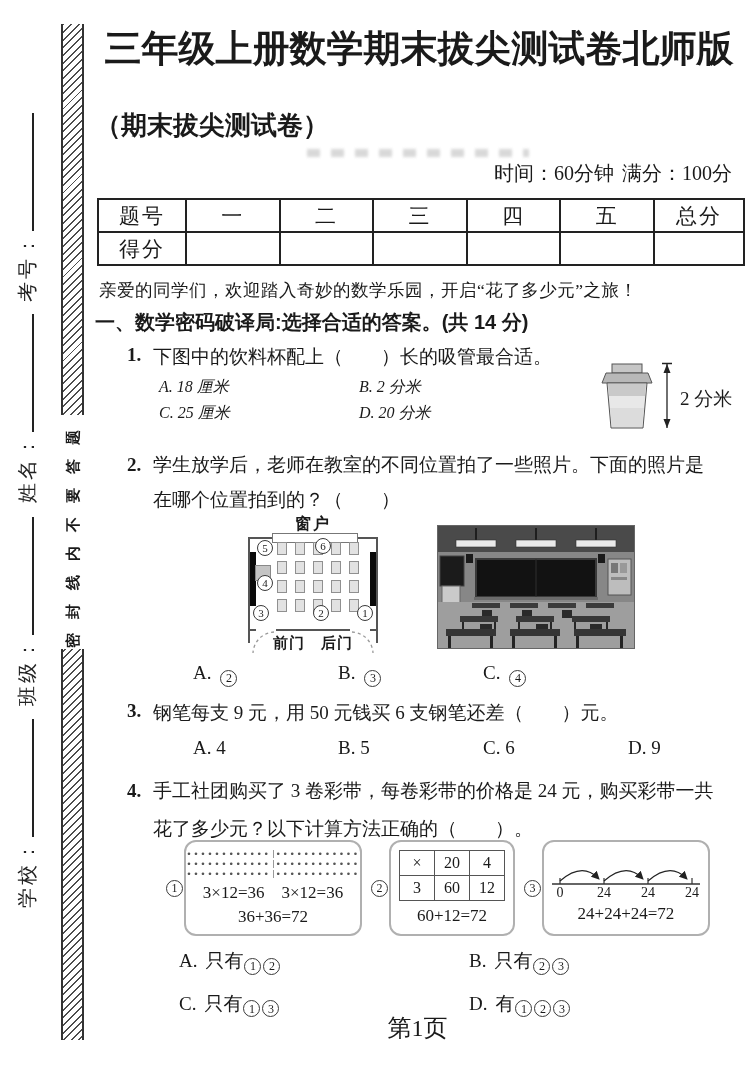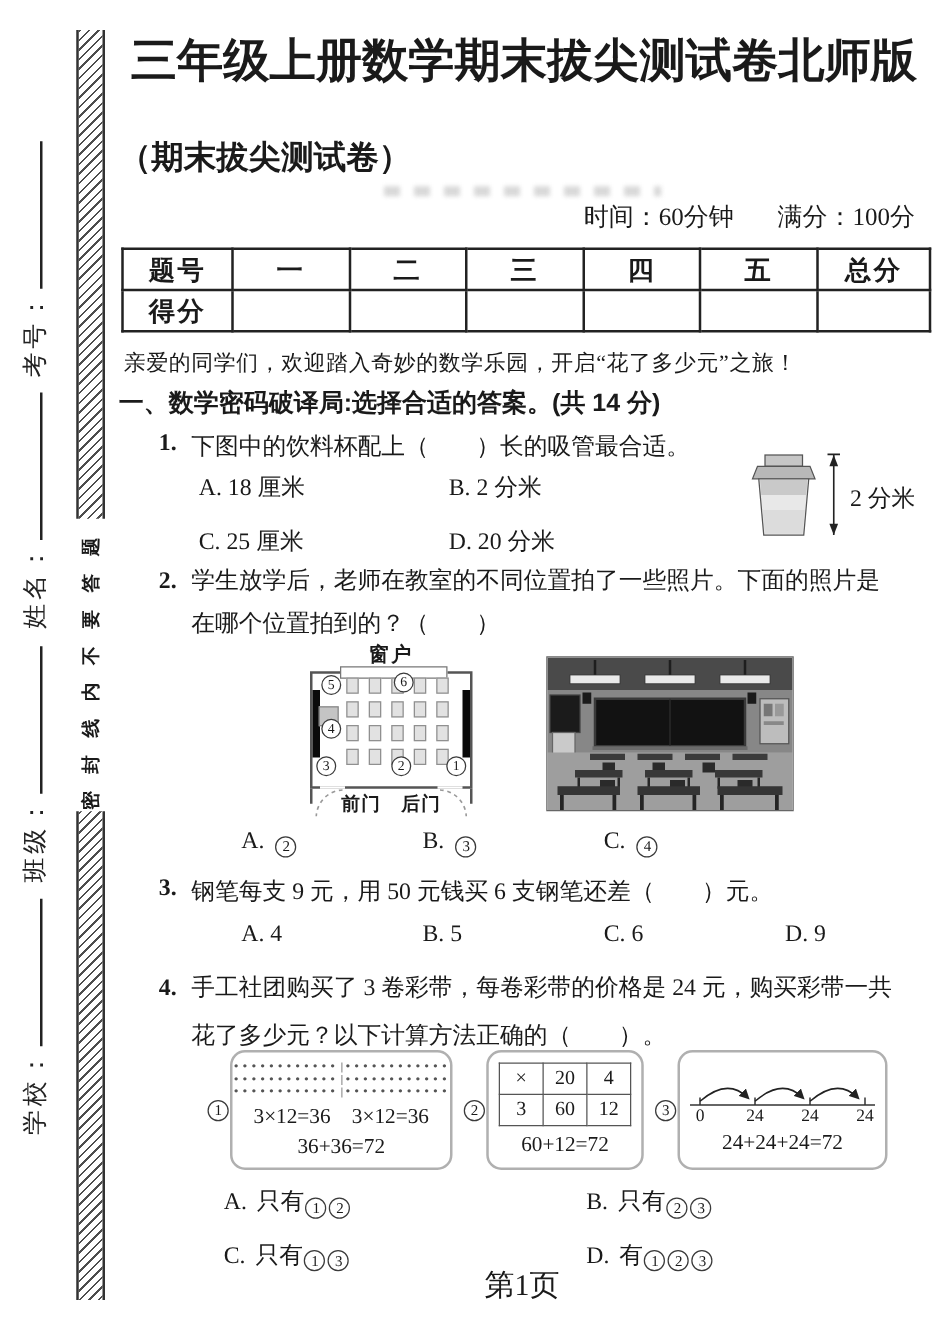--- a/index.html
+++ b/index.html
@@ -20,33 +20,33 @@
   .main{position:absolute;left:95px;top:0;width:645px;height:1066px;}
   .blk{position:absolute;}
   .title{top:24px;left:0;width:648px;text-align:center;font-family:"Liberation Sans",sans-serif;
          font-weight:700;font-size:37px;white-space:nowrap;}
   .subtitle{top:96px;left:0;width:645px;text-align:left;font-family:"Liberation Sans",sans-serif;
             font-weight:700;font-size:26px;margin-top:12px;}
   .wmark{top:149px;left:212px;width:222px;height:8px;
          background:repeating-linear-gradient(90deg,#cfcfcf 0 13px,transparent 13px 24px);
          filter:blur(1.6px);opacity:.8;}
   .timeline{top:160px;right:8px;font-size:20px;}
-  .timeline .gap{margin-left:35px;text-align:right;}
+  .timeline .gap{margin-left:8px;text-align:right;}
 
   .scoretable{top:198px;left:2px;}
-  table.score{border-collapse:collapse;table-layout:fixed;width:648px;font-weight:bold;}
+  table.score{border-collapse:collapse;table-layout:fixed;width:648px;}
   table.score td{border:2px solid #222;height:31px;text-align:center;font-size:21px;padding:0;letter-spacing:2px;}
 
   .greeting{top:278px;left:4px;font-size:17.5px;letter-spacing:.5px;}
   .secheading{top:309px;left:0;font-family:"Liberation Sans",sans-serif;font-weight:700;font-size:20px;}
 
   .q{font-size:19px;}
   .qnum{font-weight:700;position:absolute;left:-26px;top:0;}
   #q1t{top:344px;left:58px;}
-  #q1opts{top:377px;left:64px;display:grid;grid-template-columns:200px 200px;row-gap:17px;font-size:19px;}
+  #q1opts{top:377px;left:64px;display:grid;grid-template-columns:200px 200px;row-gap:5px;font-size:16px;font-style:italic;}
   #q1fig{top:362px;left:505px;width:140px;height:80px;}
   .figlabel{position:absolute;left:80px;top:24px;font-size:19px;white-space:nowrap;}
 
   #q2t{top:447px;left:58px;line-height:35px;}
   #q2fig{top:514px;left:0;width:645px;height:148px;}
 
   
   .clsdiag{position:absolute;left:153px;top:0;width:130px;}
   .clslabel{width:130px;text-align:center;font-weight:700;font-size:16px;letter-spacing:2px;}
   .room{position:relative;margin-top:2px;width:126px;height:90px;border:2px solid #555;background:#fff;}

